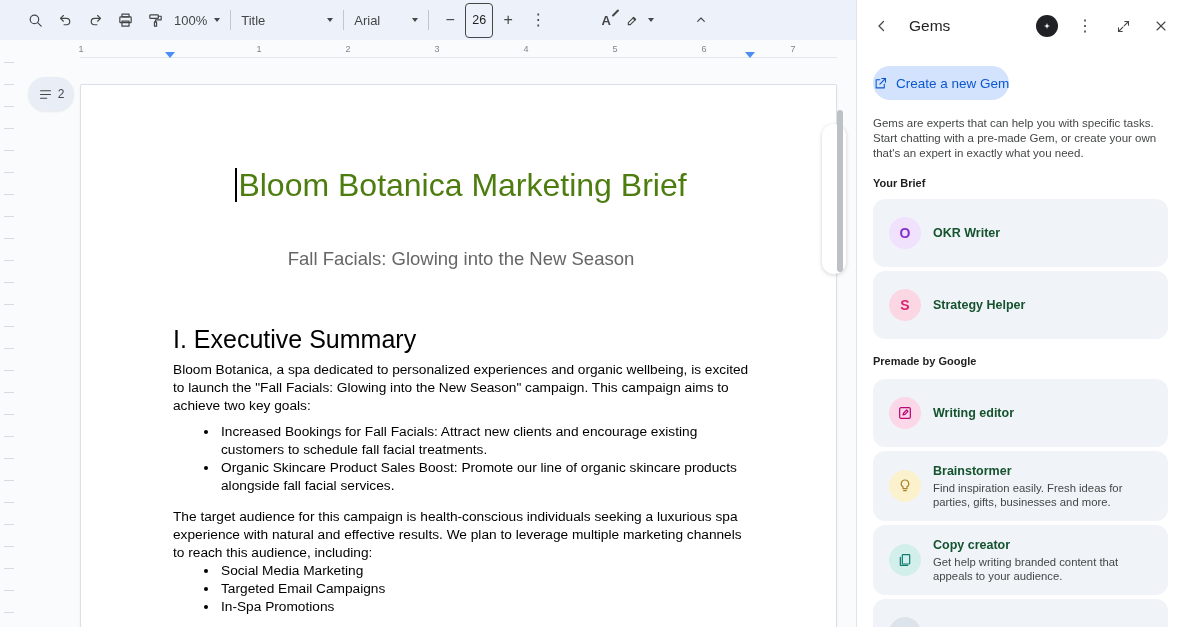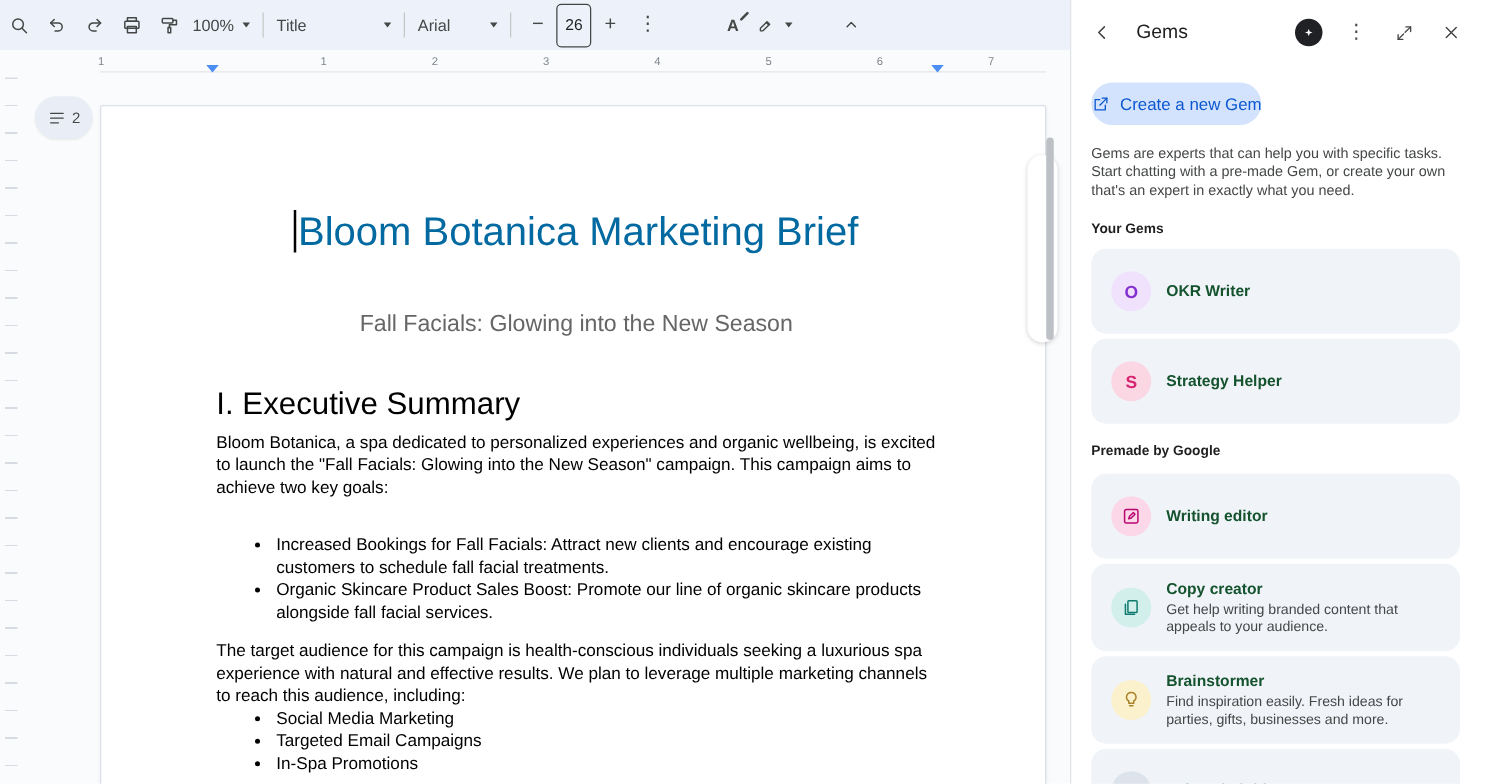--- a/index.html
+++ b/index.html
@@ -3,21 +3,21 @@
 <meta charset="utf-8">
 <style>
   * { margin:0; padding:0; box-sizing:border-box; }
   html,body { width:1200px; height:627px; overflow:hidden; font-family:"Liberation Sans",sans-serif; background:#fff; }
   .app { position:relative; width:1200px; height:627px; }
 
   
   .editor { position:absolute; left:0; top:0; width:856px; height:627px; background:#f9fbfd; }
 
   .toolbar { position:absolute; left:0; top:0; width:856px; height:40px; background:#edf2fa;
-             display:flex; align-items:center; color:#444746; }
+             display:flex; align-items:center; padding-left:20px; color:#444746; }
   .tb-btn { height:28px; min-width:30px; border-radius:4px; display:flex; align-items:center;
             justify-content:center; gap:4px; padding:0 4px; cursor:pointer; font-size:13px; color:#444746; }
   .tb-wide { justify-content:space-between; }
   .dd { width:0; height:0; border-left:3.5px solid transparent; border-right:3.5px solid transparent;
         border-top:4px solid #444746; margin-left:3px; }
   .sep { width:1px; height:20px; background:#c4c7c5; margin:0 6px; }
   .ic { stroke:#444746; fill:none; stroke-width:1.7; stroke-linecap:round; stroke-linejoin:round; }
   .fontsize-box { width:28px; height:35px; border:1px solid #444746; border-radius:4px; font-size:12.5px;
                   display:flex; align-items:center; justify-content:center; background:transparent; color:#1f1f1f; }
   .pm { font-size:16px; line-height:1; }
@@ -35,27 +35,27 @@
             background:repeating-linear-gradient(to bottom,#c9ced6 0 1px,transparent 1px 22px); opacity:.7; }
 
   .tabs-pill { position:absolute; left:28px; top:77px; width:46px; height:34px; border-radius:17px;
                background:#e9eef6; display:flex; align-items:center; justify-content:center; gap:5px;
                cursor:pointer; box-shadow:0 1px 2px rgba(0,0,0,.08); }
   .tabs-pill .cnt { font-size:12px; color:#444746; }
 
   .page { position:absolute; left:80px; top:84px; width:757px; height:600px; background:#fff;
           border:1px solid #dadfe8; border-radius:2px; box-shadow:0 1px 3px rgba(0,0,0,.05);
           padding:0 87px 0 92px; color:#000; }
-  .doc-title { margin-top:80px; text-align:center; font-size:32px; font-weight:400; line-height:40px; color:#0369a1; white-space:nowrap; }
+  .doc-title { margin-top:80px; text-align:center; font-size:32px; font-weight:400; line-height:40px; color:#4d7c0f; white-space:nowrap; }
   .caret { display:inline-block; width:2px; height:34px; background:#000; vertical-align:-6px; margin-right:1px; }
   .doc-subtitle { margin-top:42px; text-align:center; font-size:18.5px; color:#666; line-height:24px; }
-  .doc-heading { margin-top:36px; font-size:25px; font-weight:400; line-height:32px; color:#000; }
+  .doc-heading { margin-top:52px; font-size:25px; font-weight:400; line-height:32px; color:#000; }
   .doc-body { margin-top:6px; font-size:13.7px; line-height:18px; }
   .doc-body.mt { margin-top:13px; }
-  .doc-list { margin-top:28px; padding-left:46px; font-size:13.7px; line-height:18px; }
+  .doc-list { margin-top:8px; padding-left:46px; font-size:13.7px; line-height:18px; }
   .doc-list li { padding-left:2px; }
   .doc-list.tight { margin-top:0; }
 
   .scroll-pill { position:absolute; left:822px; top:124px; width:24px; height:150px; background:#fff;
                  border-radius:12px; box-shadow:0 1px 4px rgba(0,0,0,.18); }
   .scroll-thumb { position:absolute; left:837px; top:110px; width:6px; height:162px; background:#bdc1c6;
                   border-radius:3px; cursor:pointer; }
 
   
   .gems { position:absolute; left:856px; top:0; width:344px; height:627px; background:#fff;
@@ -260,21 +260,21 @@
       <svg class="ic" style="stroke:#0b57d0" width="15" height="15" viewBox="0 0 24 24">
           <path d="M18 13v6H5V6h6"></path>
           <polyline points="14,4 20,4 20,10"></polyline>
           <line x1="20" y1="4" x2="11" y2="13"></line>
         </svg>
       <span>Create a new Gem</span>
     </button>
 
     <p class="gems-intro">Gems are experts that can help you with specific tasks. Start chatting with a pre-made Gem, or create your own that's an expert in exactly what you need.</p>
 
-    <div class="section-label">Your Gems</div>
+    <div class="section-label">Your Brief</div>
 
     <div class="cards">
       <div class="gem-card first">
         <div class="avatar av-okr">O</div>
         <div class="gem-text">
             <div class="gem-name">OKR Writer</div>
           </div>
       </div>
       <div class="gem-card">
         <div class="avatar av-strategy">S</div>
@@ -292,44 +292,44 @@
           <svg width="16" height="16" viewBox="0 0 24 24" fill="none" stroke="#b80672" stroke-width="1.8" stroke-linecap="round" stroke-linejoin="round">
               <rect x="4" y="4" width="16" height="16" rx="2"></rect>
               <path d="M9 15l1-3 4.5-4.5 2 2L12 14l-3 1z"></path>
             </svg>
         </div>
         <div class="gem-text">
           <div class="gem-name">Writing editor</div>
         </div>
       </div>
       <div class="gem-card">
+        <div class="avatar av-brainstorm">
+          <svg width="16" height="16" viewBox="0 0 24 24" fill="none" stroke="#a8832a" stroke-width="1.8" stroke-linecap="round" stroke-linejoin="round">
+              <path d="M12 3a5.5 5.5 0 0 0-3 10.2V16h6v-2.8A5.5 5.5 0 0 0 12 3z"></path>
+              <line x1="10" y1="19" x2="14" y2="19"></line>
+            </svg>
+        </div>
+        <div class="gem-text">
+          <div class="gem-name">Brainstormer</div>
+          <div class="gem-desc">Find inspiration easily. Fresh ideas for parties, gifts, businesses and more.</div>
+        </div>
+      </div>
+      <div class="gem-card">
         <div class="avatar av-copy">
           <svg width="16" height="16" viewBox="0 0 24 24" fill="none" stroke="#0f7b6f" stroke-width="1.8" stroke-linecap="round" stroke-linejoin="round">
               <rect x="8" y="4" width="11" height="14" rx="1"></rect>
               <path d="M5 8v12h11"></path>
             </svg>
         </div>
         <div class="gem-text">
           <div class="gem-name">Copy creator</div>
           <div class="gem-desc">Get help writing branded content that appeals to your audience.</div>
         </div>
       </div>
       <div class="gem-card">
-        <div class="avatar av-brainstorm">
-          <svg width="16" height="16" viewBox="0 0 24 24" fill="none" stroke="#a8832a" stroke-width="1.8" stroke-linecap="round" stroke-linejoin="round">
-              <path d="M12 3a5.5 5.5 0 0 0-3 10.2V16h6v-2.8A5.5 5.5 0 0 0 12 3z"></path>
-              <line x1="10" y1="19" x2="14" y2="19"></line>
-            </svg>
-        </div>
-        <div class="gem-text">
-          <div class="gem-name">Brainstormer</div>
-          <div class="gem-desc">Find inspiration easily. Fresh ideas for parties, gifts, businesses and more.</div>
-        </div>
-      </div>
-      <div class="gem-card">
         <div class="avatar av-sales">
           
         </div>
         <div class="gem-text">
           <div class="gem-name">Sales pitch ideator</div>
           <div class="gem-desc"></div>
         </div>
       </div>
     </div>
 

